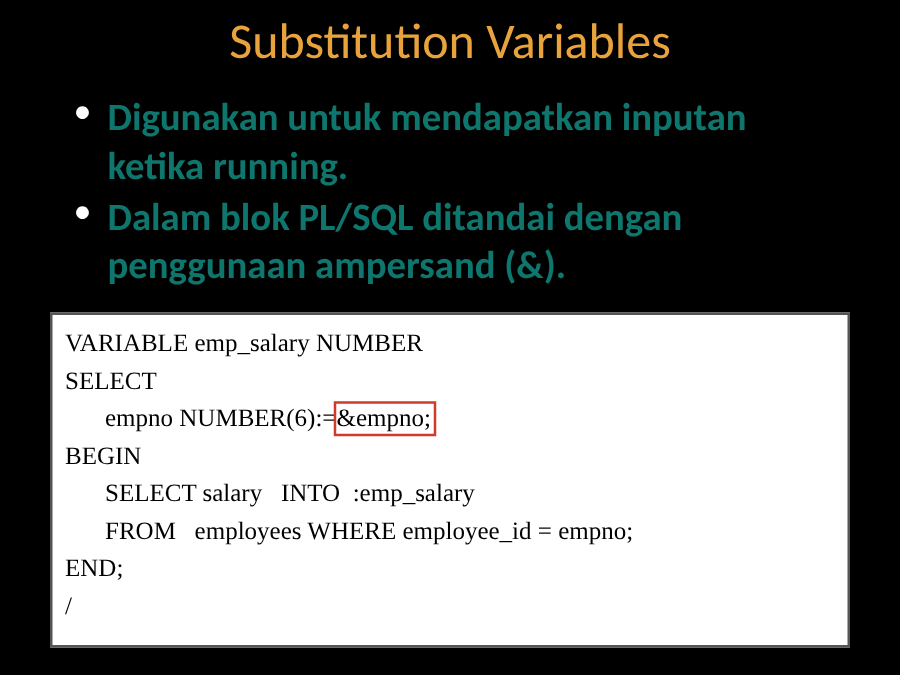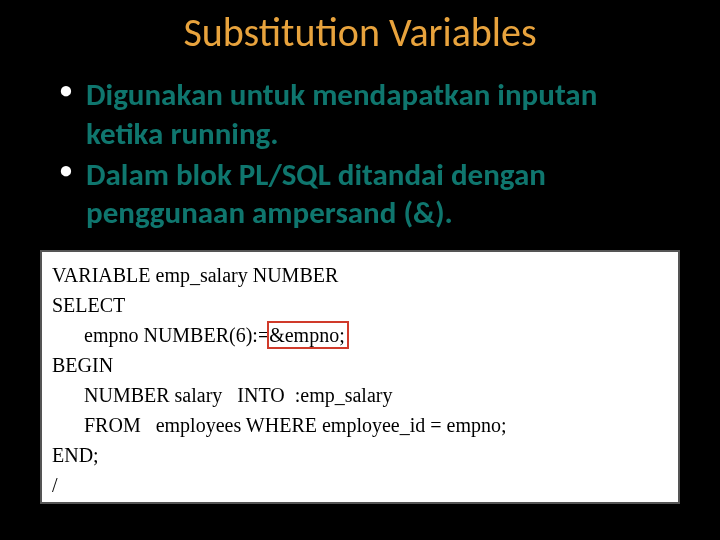--- a/index.html
+++ b/index.html
@@ -41,21 +41,21 @@
     position: absolute;
     left: 0;
     top: 0;
     color: #fff;
     font-size: 24px;
   }
   .code-box {
     margin-top: 18px;
     background: #fff;
     border: 2px solid #555;
-    padding: 8px 10px 2px 10px;
+    padding: 8px 10px 16px 10px;
     font-family: "Times New Roman", Times, serif;
     font-size: 20px;
     line-height: 1.5;
     box-shadow: 2px 3px 6px rgba(0,0,0,0.4);
     position: relative;
   }
   .code-line { white-space: pre; color: #000; }
   .ind1 { padding-left: 32px; }
   .hl-box {
     display: inline-block;
@@ -74,18 +74,18 @@
   <ul class="bullets">
     <li>Digunakan untuk mendapatkan inputan ketika running.</li>
     <li>Dalam blok PL/SQL ditandai dengan penggunaan ampersand (&amp;).</li>
   </ul>
 
   <div class="code-box">
     <div class="code-line">VARIABLE emp_salary NUMBER</div>
     <div class="code-line">SELECT</div>
     <div class="code-line ind1"><span>empno NUMBER(6):=</span><span class="hl-box">&amp;empno;</span></div>
     <div class="code-line">BEGIN</div>
-    <div class="code-line ind1">NUMBER salary   INTO  :emp_salary</div>
+    <div class="code-line ind1">SELECT salary   INTO  :emp_salary</div>
     <div class="code-line ind1">FROM   employees WHERE employee_id = empno;</div>
     <div class="code-line">END;</div>
     <div class="code-line">/</div>
   </div>
 </div>
 
 </body></html>

